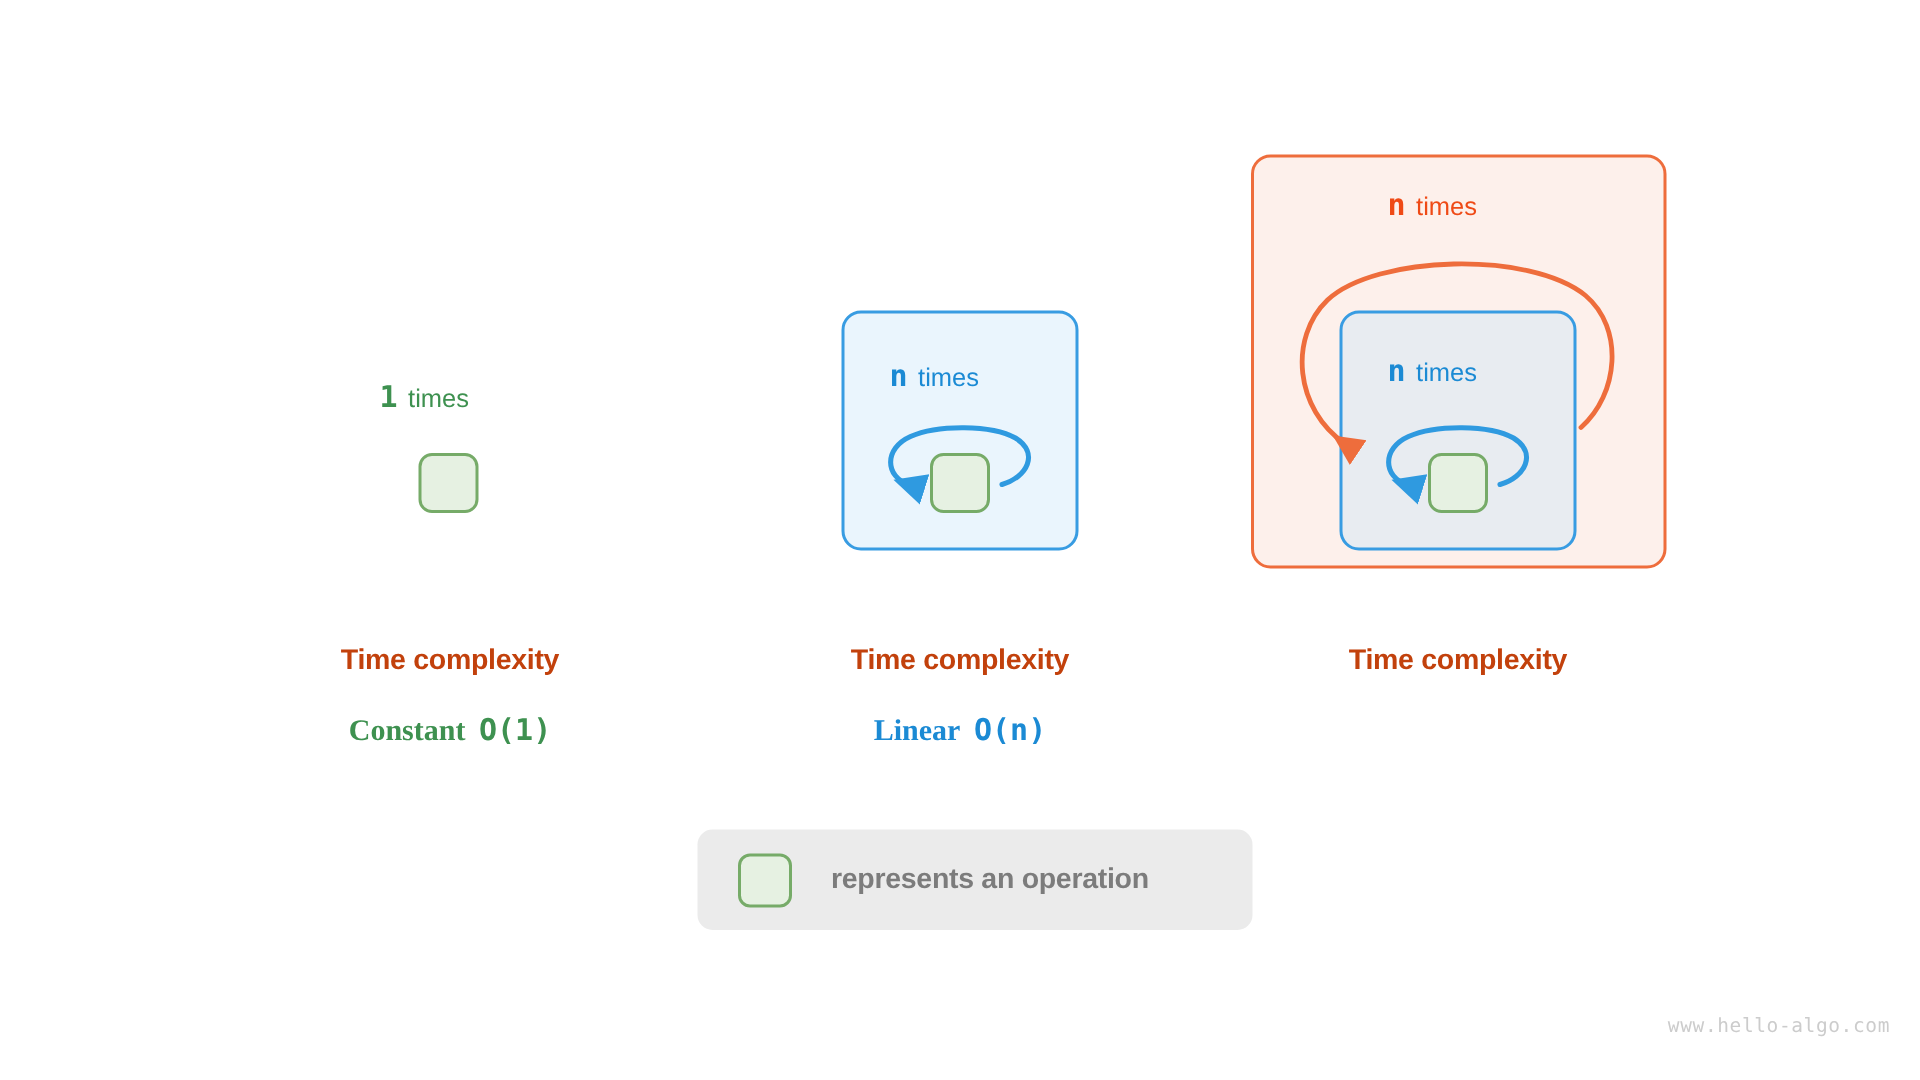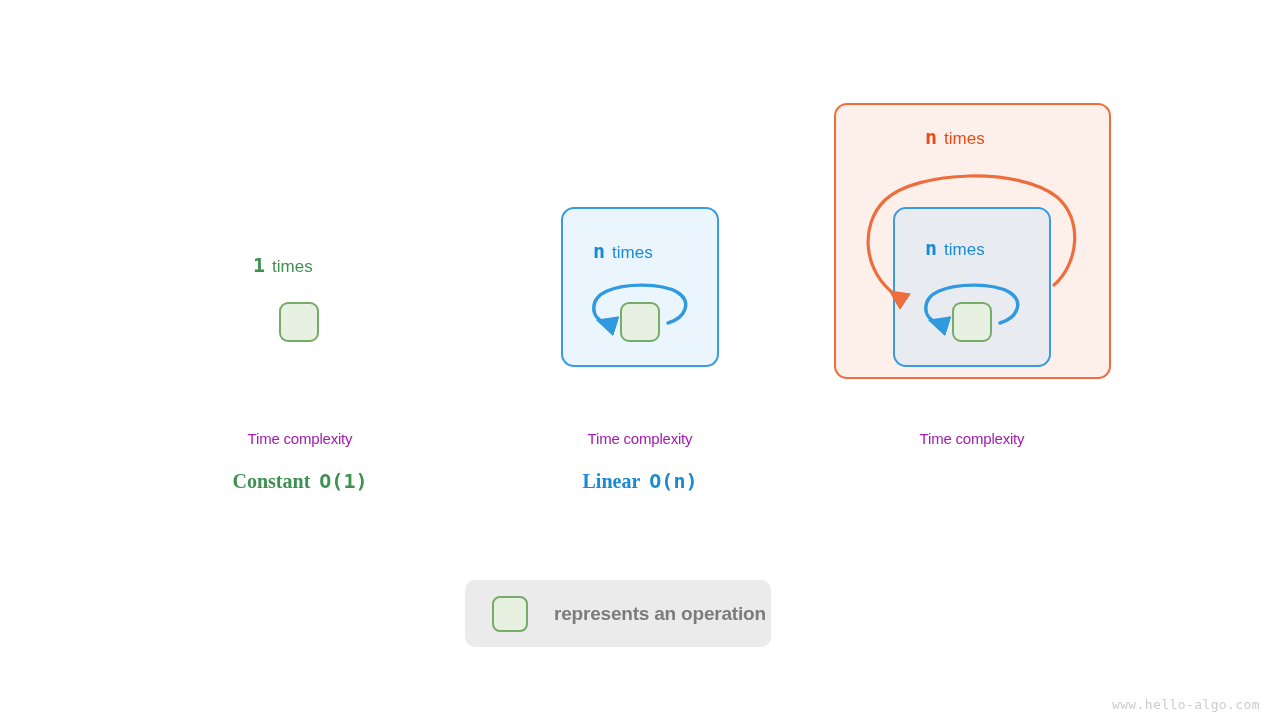--- a/index.html
+++ b/index.html
@@ -86,23 +86,23 @@
   }
 
   
   .label-col {
     position: absolute;
     text-align: center;
     white-space: nowrap;
   }
   .label-title {
     font-family: "Liberation Sans", sans-serif;
-    font-weight: normal;
-    font-size: 15px;
-    color: #a21caf;
+    font-weight: bold;
+    font-size: 19px;
+    color: #c2410c;
     letter-spacing: -0.2px;
   }
   .label-value {
     margin-top: 22px;
     font-weight: bold;
     font-size: 20px;
     white-space: nowrap;
   }
   .label-value .name {
     font-family: Liberation Serif, serif;
@@ -118,22 +118,22 @@
   .label-value .bigo sup {
     font-size: 13px;
     vertical-align: super;
     line-height: 0;
   }
 
   
   .legend {
     position: absolute;
     left: 465px;
-    top: 580px;
-    width: 306px;
+    top: 553px;
+    width: 370px;
     height: 67px;
     background: #ebebeb;
     border-radius: 10px;
     display: flex;
     align-items: center;
   }
   .legend-square {
     box-sizing: border-box;
     width: 36px;
     height: 36px;
@@ -149,21 +149,21 @@
     font-weight: bold;
     font-size: 19px;
     color: #7c7c7c;
     letter-spacing: -0.2px;
   }
 
   
   .watermark {
     position: absolute;
     right: 20px;
-    bottom: 8px;
+    bottom: 28px;
     font-family: "DejaVu Sans Mono", "Liberation Mono", monospace;
     font-size: 13px;
     color: #cccccc;
     letter-spacing: 0.4px;
   }
 </style>
 </head>
 <body>
 
 <div class="stage">

